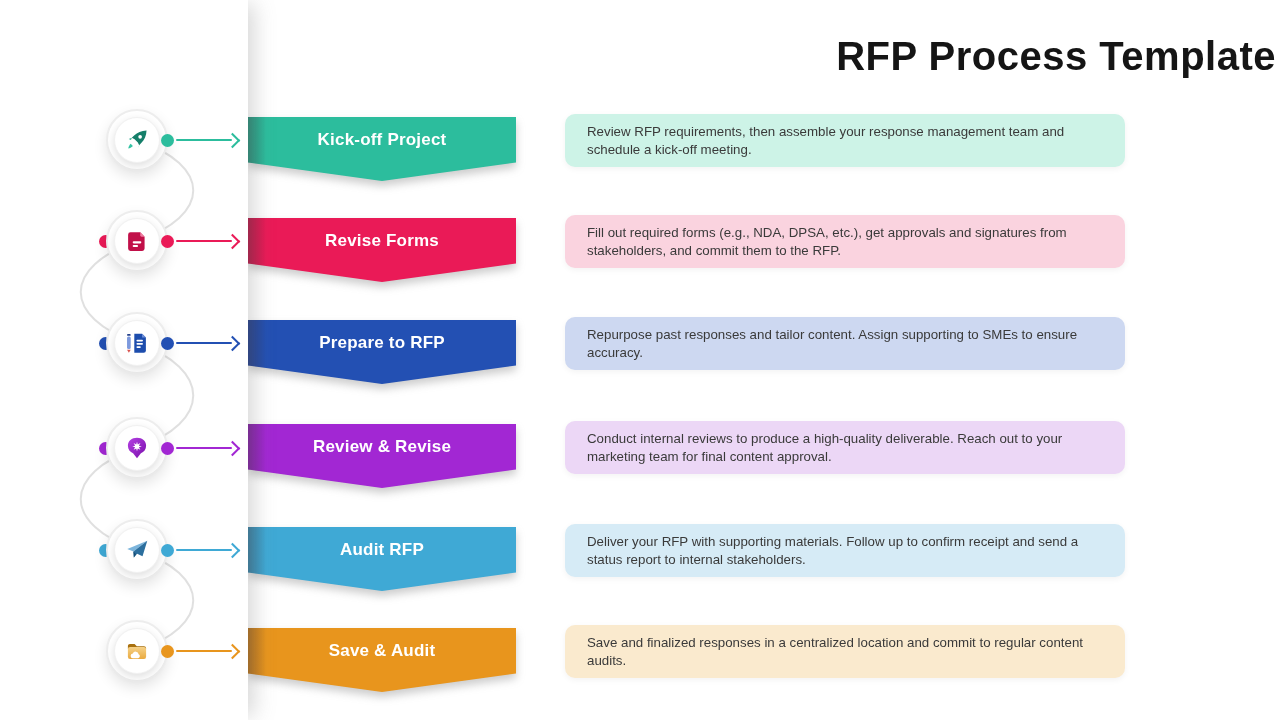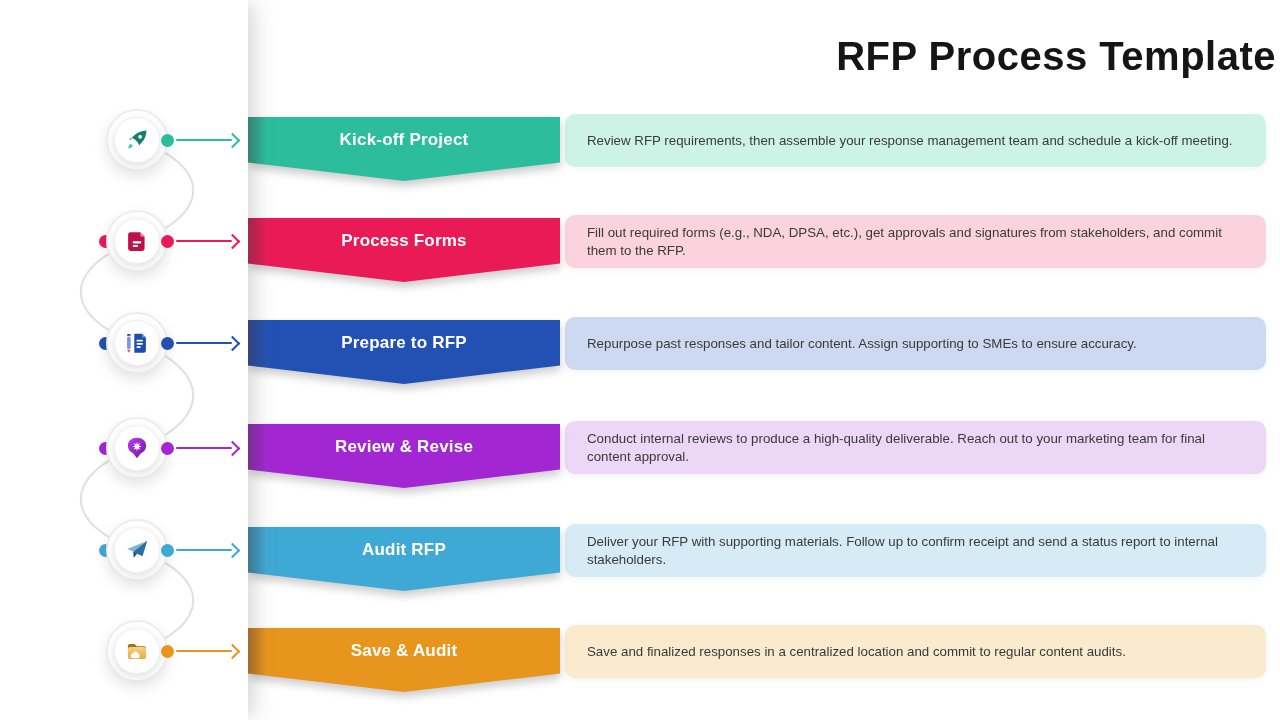--- a/index.html
+++ b/index.html
@@ -27,29 +27,29 @@
   .dot-left{left:99px;}
   .dot-right{left:161px;}
   .arrow-line{position:absolute;left:176px;top:-1px;width:56px;height:2px;border-radius:1px;
               background:var(--accent);}
   .arrow-head{position:absolute;left:227px;top:-5px;width:9px;height:9px;
               border-top:2px solid var(--accent);border-right:2px solid var(--accent);
               transform:rotate(45deg);}
 
   
   .step-row{position:absolute;left:248px;right:0;height:0;}
-  .banner-wrap{position:absolute;left:0;top:0;width:312px;height:64px;
+  .banner-wrap{position:absolute;left:0;top:0;width:268px;height:64px;
                filter:drop-shadow(0 5px 4px rgba(110,110,110,.35));z-index:2;}
   .banner{position:relative;width:100%;height:100%;background:var(--accent);
           clip-path:polygon(0 0,100% 0,100% 71%,50% 100%,0 71%);
           display:flex;justify-content:center;}
   .banner::before{content:"";position:absolute;left:0;top:0;height:100%;width:18px;
           background:linear-gradient(to right,rgba(35,15,25,.30),rgba(0,0,0,0));}
   .banner-label{line-height:45px;color:#ffffff;font-size:17px;font-weight:bold;letter-spacing:.2px;}
-  .card{position:absolute;left:317px;top:-3px;width:701px;height:53px;border-radius:10px;
+  .card{position:absolute;left:317px;top:-3px;width:560px;height:53px;border-radius:10px;
         background:var(--light);display:flex;align-items:center;padding:0 22px;
         box-sizing:border-box;box-shadow:0 2px 6px rgba(0,0,0,.05);}
   .card p{margin:0;font-size:13.3px;line-height:1.3;color:#3a3a3a;}
 </style>
 </head>
 <body>
 
 <div class="stage">
 
   <h1 class="page-title">RFP Process Template</h1>
@@ -61,21 +61,21 @@
       </div>
     </div>
     <div class="card">
       <p>Review RFP requirements, then assemble your response management team and schedule a kick-off meeting.</p>
     </div>
   </section>
 
   <section class="step-row" style="top: 218px; --accent: #EA1A57; --light: #FAD3DF;">
     <div class="banner-wrap">
       <div class="banner">
-        <span class="banner-label">Process Forms</span>
+        <span class="banner-label">Revise Forms</span>
       </div>
     </div>
     <div class="card">
       <p>Fill out required forms (e.g., NDA, DPSA, etc.), get approvals and signatures from stakeholders, and commit them to the RFP.</p>
     </div>
   </section>
 
   <section class="step-row" style="top: 320px; --accent: #2350B3; --light: #CDD8F1;">
     <div class="banner-wrap">
       <div class="banner">

